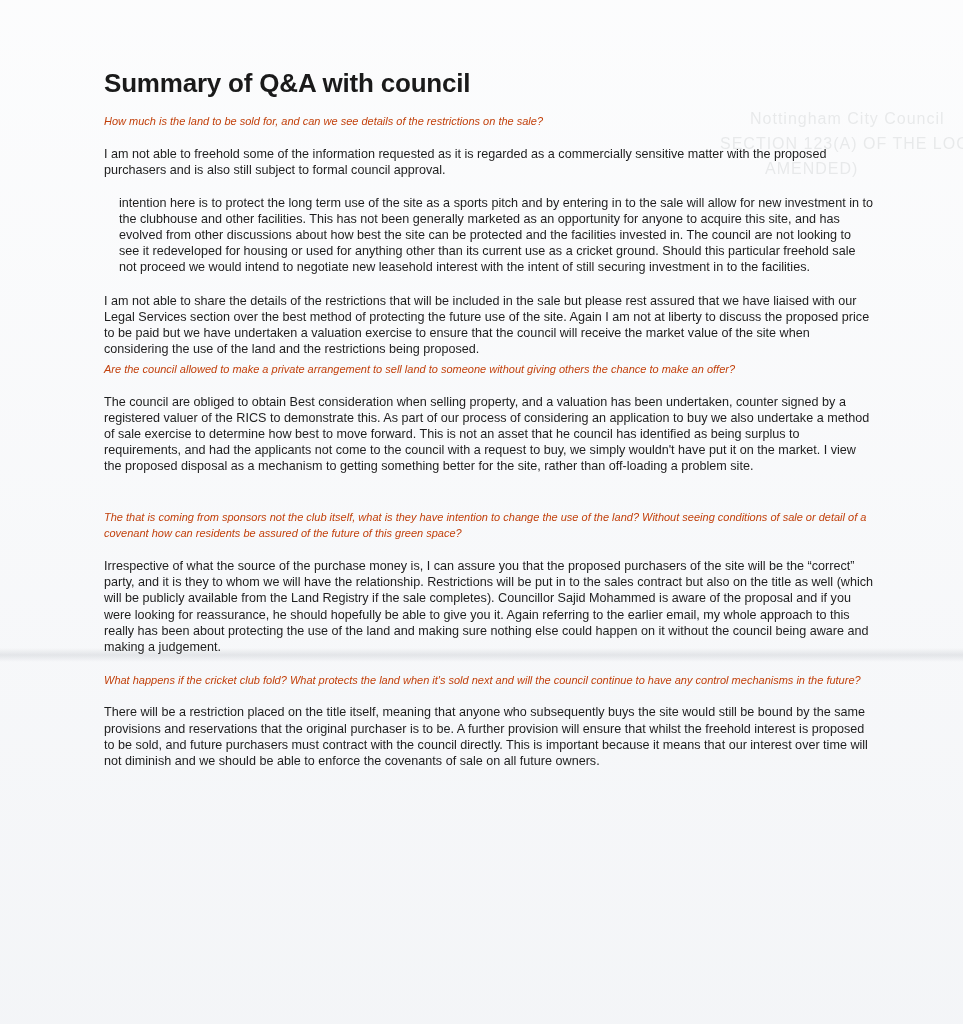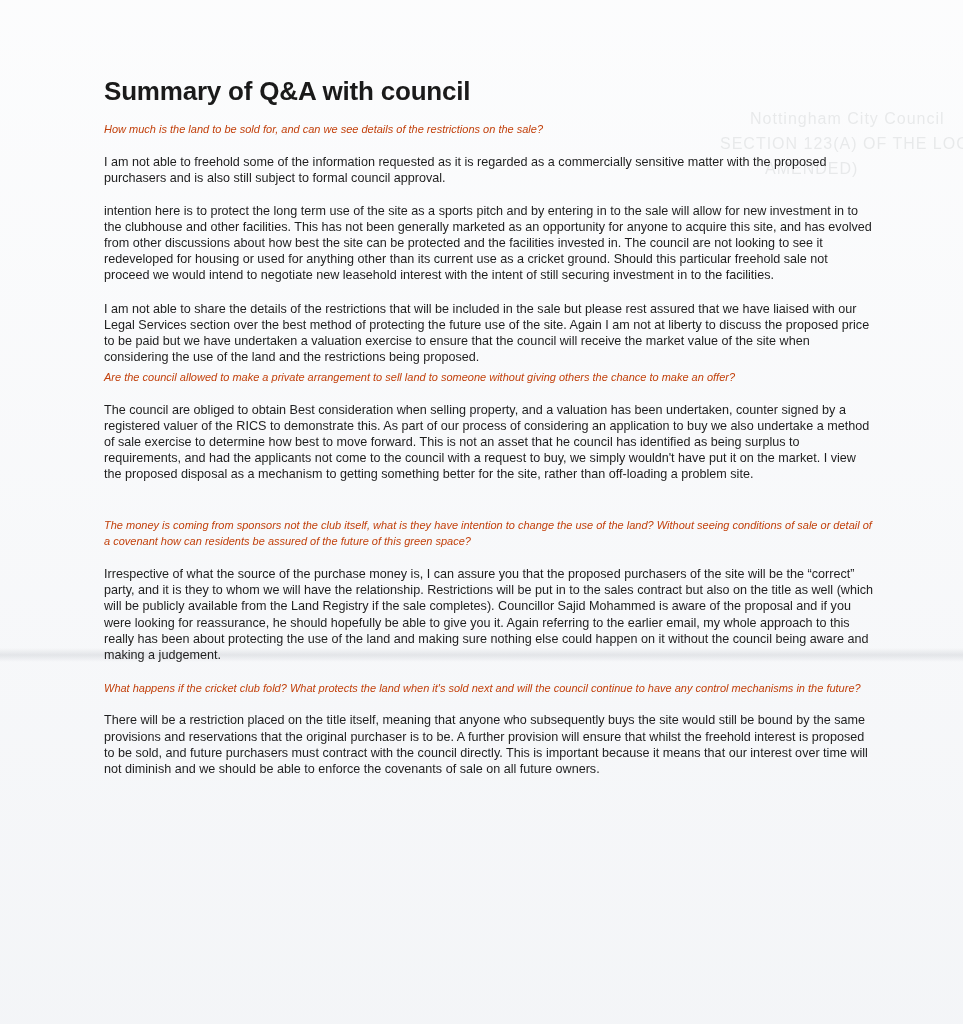--- a/index.html
+++ b/index.html
@@ -38,21 +38,21 @@
       letter-spacing: 1px;
       pointer-events: none;
     }
     .ghost.g1 { left: 750px; top: 110px; }
     .ghost.g2 { left: 720px; top: 135px; }
     .ghost.g3 { left: 765px; top: 160px; }
 
     .doc {
       position: absolute;
       left: 104px;
-      top: 76px;
+      top: 68px;
       width: 770px;
     }
     .title {
       font-family: "Liberation Sans", sans-serif;
       font-weight: bold;
       font-size: 26px;
       color: #1a1a1a;
       margin: 0 0 14px 0;
       letter-spacing: -0.2px;
     }
@@ -64,21 +64,21 @@
       color: #c2410c;
     }
     .a {
       font-size: 12.6px;
       line-height: 16.2px;
       margin: 0 0 16px 0;
       color: #1e1e1e;
     }
     .q.first { margin-bottom: 17px; }
     .a1 { margin-bottom: 16px; }
-    .a2 { margin-bottom: 17px; }
+    .a2 { margin-bottom: 17px; margin-left: 15px; }
     .a3 { margin-bottom: 4px; }
     .q2 { margin-bottom: 16px; }
     .a4 { margin-bottom: 34px; }
     .q3 { margin-bottom: 17px; }
     .a5 { margin-bottom: 17px; }
     .q4 { margin-bottom: 16px; }
   </style>
 </head>
 <body>
 
@@ -93,18 +93,18 @@
   <h1 class="title">Summary of Q&amp;A with council</h1>
 
   <p class="q first">How much is the land to be sold for, and can we see details of the restrictions on the sale?</p>
   <p class="a a1">I am not able to freehold some of the information requested as it is regarded as a commercially sensitive matter with the proposed purchasers and is also still subject to formal council approval.</p>
   <p class="a a2">intention here is to protect the long term use of the site as a sports pitch and by entering in to the sale will allow for new investment in to the clubhouse and other facilities.  This has not been generally marketed as an opportunity for anyone to acquire this site, and has evolved from other discussions about how best the site can be protected and the facilities invested in.  The council are not looking to see it redeveloped for housing or used for anything other than its current use as a cricket ground.  Should this particular freehold sale not proceed we would intend to negotiate new leasehold interest with the intent of still securing investment in to the facilities.</p>
   <p class="a a3">I am not able to share the details of the restrictions that will be included in the sale but please rest assured that we have liaised with our Legal Services section over the best method of protecting the future use of the site.  Again I am not at liberty to discuss the proposed price to be paid but we have undertaken a valuation exercise to ensure that the council will receive the market value of the site when considering the use of the land and the restrictions being proposed.</p>
 
   <p class="q q2">Are the council allowed to make a private arrangement to sell land to someone without giving others the chance to make an offer?</p>
   <p class="a a4">The council are obliged to obtain Best consideration when selling property, and a valuation has been undertaken, counter signed by a registered valuer of the RICS to demonstrate this.  As part of our process of considering an application to buy we also undertake a method of sale exercise to determine how best to move forward.  This is not an asset that he council has identified as being surplus to requirements, and had the applicants not come to the council with a request to buy, we simply wouldn't have put it on the market.  I view the proposed disposal as a mechanism to getting something better for the site, rather than off-loading a problem site.</p>
 
-  <p class="q q3">The money is coming from sponsors not the club itself, what is they have intention to change the use of the land? Without seeing conditions of sale or detail of a covenant how can residents be assured of the future of this green space?</p>
+  <p class="q q3">The that is coming from sponsors not the club itself, what is they have intention to change the use of the land? Without seeing conditions of sale or detail of a covenant how can residents be assured of the future of this green space?</p>
   <p class="a a5">Irrespective of what the source of the purchase money is, I can assure you that the proposed purchasers of the site will be the “correct” party, and it is they to whom we will have the relationship.  Restrictions will be put in to the sales contract but also on the title as well (which will be publicly available from the Land Registry if the sale completes).  Councillor Sajid Mohammed is aware of the proposal and if you were looking for reassurance, he should hopefully be able to give you it.  Again referring to the earlier email, my whole approach to this really has been about protecting the use of the land and making sure nothing else could happen on it without the council being aware and making a judgement.</p>
 
   <p class="q q4">What happens if the cricket club fold? What protects the land when it's sold next and will the council continue to have any control mechanisms in the future?</p>
   <p class="a">There will be a restriction placed on the title itself, meaning that anyone who subsequently buys the site would still be bound by the same provisions and reservations that the original purchaser is to be. A further provision will ensure that whilst the freehold interest is proposed to be sold, and future purchasers must contract with the council directly.  This is important because it means that our interest over time will not diminish and we should be able to enforce the covenants of sale on all future owners.</p>
 </div>
 
 </body></html>

